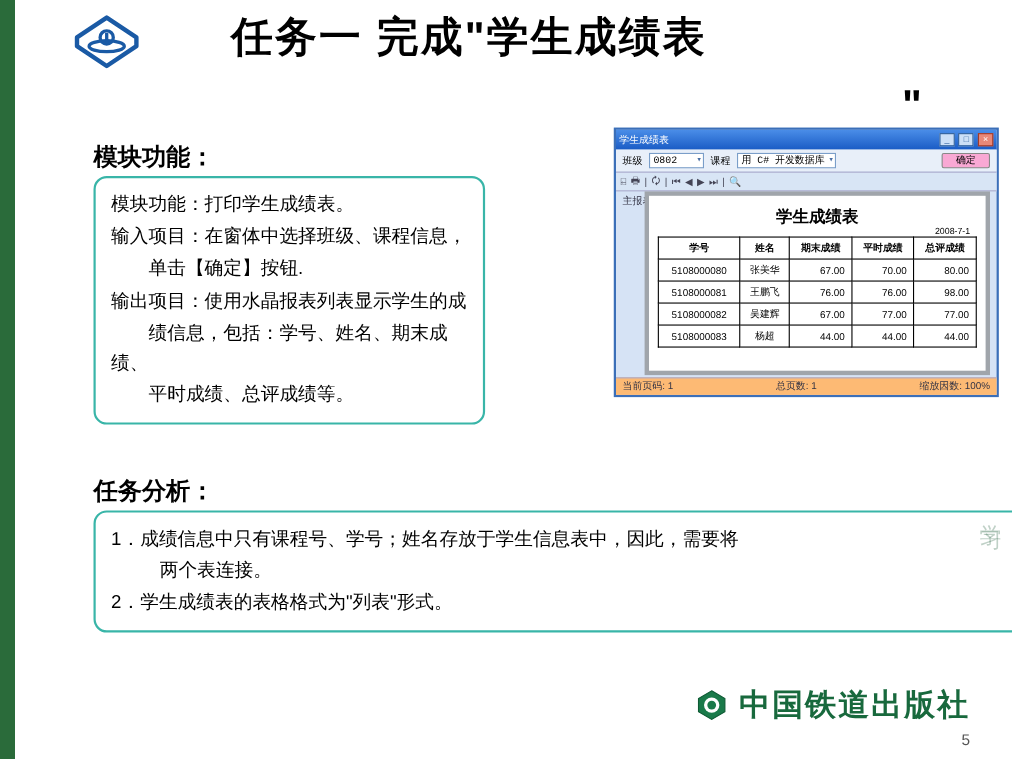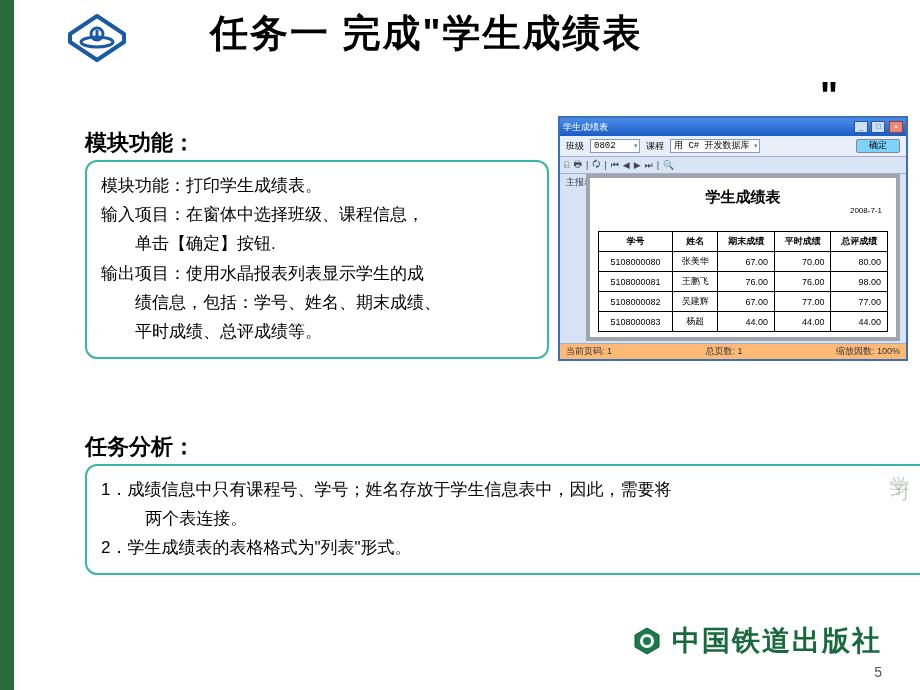--- a/index.html
+++ b/index.html
@@ -47,21 +47,21 @@
     }
     .heading-desc {
       position: absolute;
       left: 35px;
       top: 128px;
     }
     .box-desc {
       position: absolute;
       left: 35px;
       top: 160px;
-      width: 464px;
+      width: 356px;
       border: 2px solid #39b5a8;
       border-radius: 12px;
       padding: 10px 14px;
       background: #fff;
       font-size: 17px;
       line-height: 1.6;
       color: #000;
     }
     .box-desc p { margin-bottom: 2px; }
     .indent { text-indent: 2em; display: block; }
@@ -122,21 +122,21 @@
     .combo::after {
       content: "▾";
       position: absolute;
       right: 1px;
       top: 0;
       font-size: 8px;
       color: #4a6fa5;
     }
     .btn-ok {
       margin-left: auto;
-      background: #7dd3fc;
+      background: #f9a8d4;
       border: 1px solid #888;
       border-radius: 2px;
       padding: 0 12px;
       height: 14px;
       line-height: 12px;
       font-size: 9px;
     }
     .app-toolbar {
       height: 18px;
       background: #d8e5f5;
@@ -181,21 +181,21 @@
     .report-date {
       position: absolute;
       right: 14px;
       top: 28px;
       font-size: 8px;
       color: #000;
     }
     .report-table {
       width: 100%;
       border-collapse: collapse;
-      margin-top: 20px;
+      margin-top: 4px;
       font-size: 9px;
     }
     .report-table th, .report-table td {
       border: 1px solid #000;
       padding: 3px 4px;
       text-align: center;
       height: 18px;
       overflow: hidden;
       white-space: nowrap;
     }

